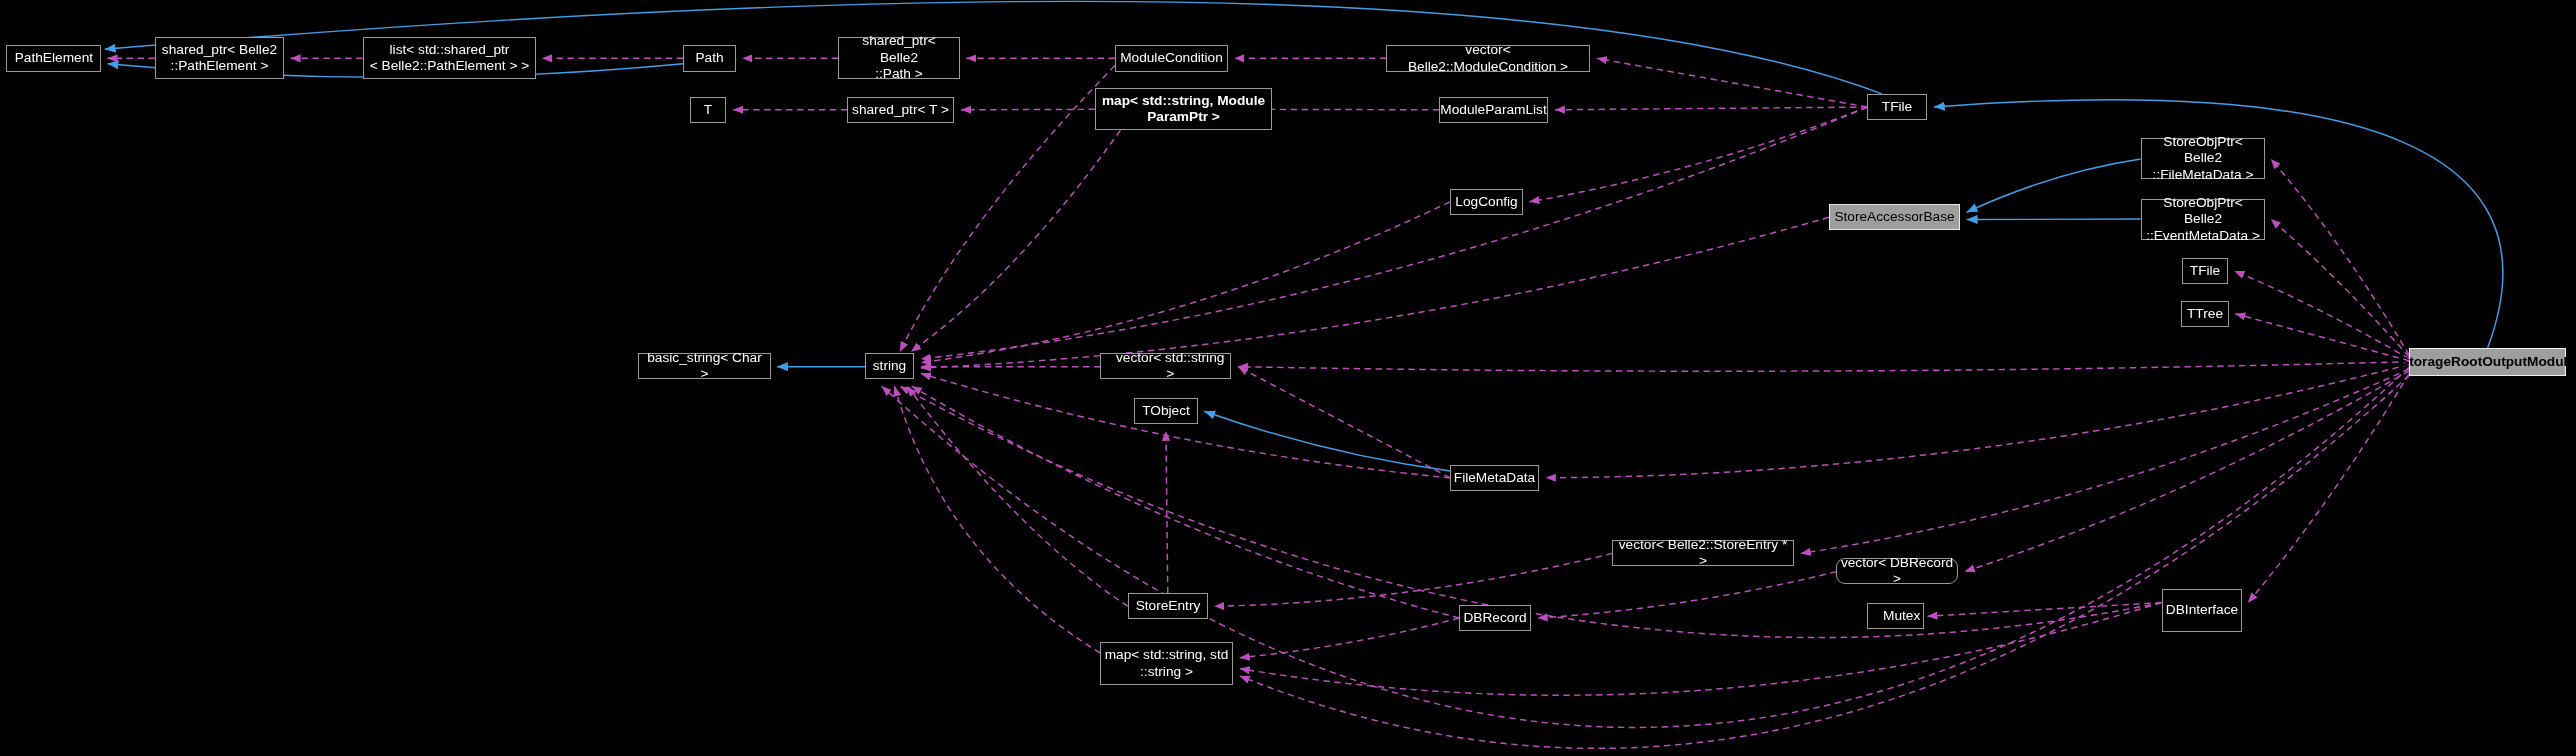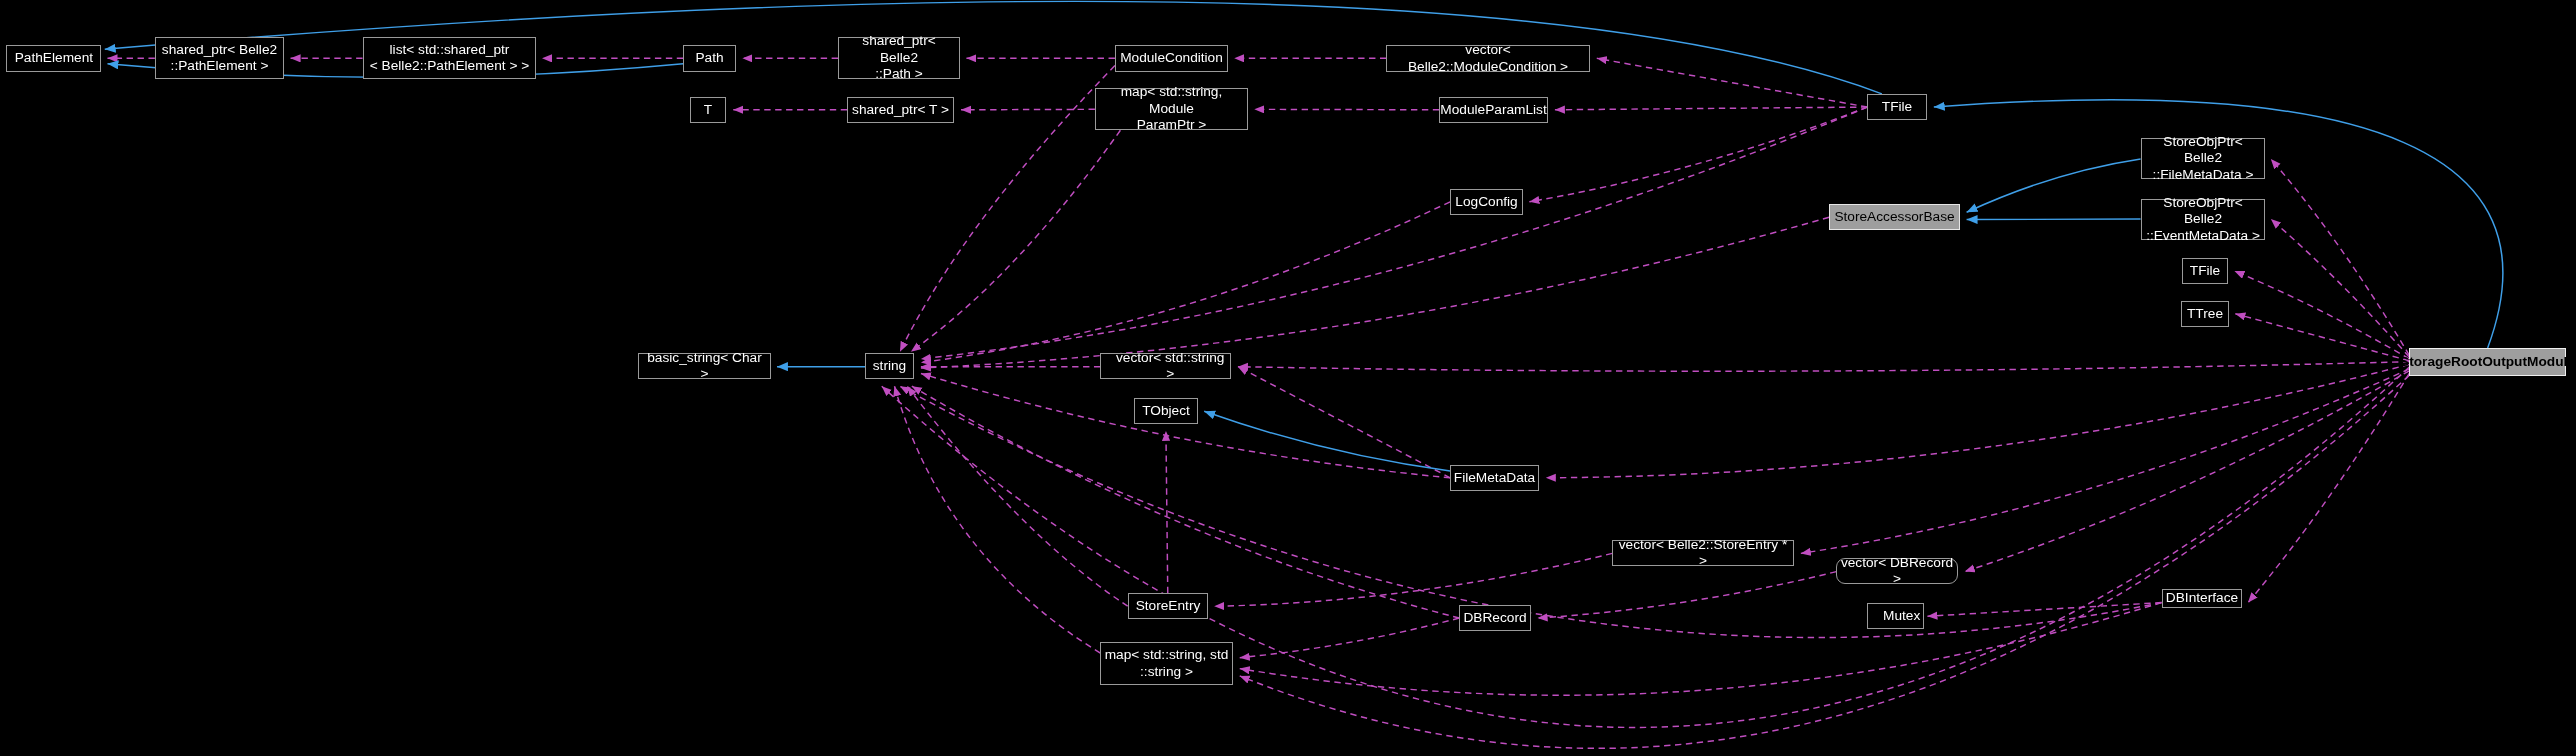--- a/index.html
+++ b/index.html
@@ -110,21 +110,21 @@
 ::PathElement &gt;</span></div>
     <div class="node" style="left: 363px; top: 37px; width: 173px; height: 42px; justify-content: center;"><span>list&lt; std::shared_ptr
 &lt; Belle2::PathElement &gt; &gt;</span></div>
     <div class="node" style="left: 683px; top: 45px; width: 53px; height: 27px;"><span>Path</span></div>
     <div class="node" style="left: 838px; top: 37px; width: 122px; height: 42px;"><span>shared_ptr&lt; Belle2
 ::Path &gt;</span></div>
     <div class="node" style="left: 1115px; top: 45px; width: 113px; height: 27px;"><span>ModuleCondition</span></div>
     <div class="node" style="left: 1386px; top: 45px; width: 204px; height: 27px;"><span>vector&lt; Belle2::ModuleCondition &gt;</span></div>
     <div class="node" style="left: 690px; top: 97px; width: 36px; height: 26.4px;"><span>T</span></div>
     <div class="node" style="left: 847px; top: 97px; width: 107px; height: 26.4px;"><span>shared_ptr&lt; T &gt;</span></div>
-    <div class="node" style="left: 1095px; top: 88px; width: 153px; height: 42px;"><span>map&lt; std::string, Module
+    <div class="node" style="left: 1095px; top: 88px; width: 177px; height: 42px; font-weight: bold;"><span>map&lt; std::string, Module
 ParamPtr &gt;</span></div>
     <div class="node" style="left: 1439px; top: 97px; width: 109px; height: 26.4px;"><span>ModuleParamList</span></div>
     <div class="node" style="left: 1867px; top: 94px; width: 60px; height: 26.4px;"><span>TFile</span></div>
     <div class="node" style="left: 1450px; top: 189px; width: 73px; height: 26.4px;"><span>LogConfig</span></div>
     <div class="node highlight" style="left: 1829px; top: 204px; width: 131px; height: 26.4px;"><span>StoreAccessorBase</span></div>
     <div class="node" style="left: 2141px; top: 138px; width: 124px; height: 41px;"><span>StoreObjPtr&lt; Belle2
 ::FileMetaData &gt;</span></div>
     <div class="node" style="left: 2141px; top: 199px; width: 124px; height: 41px;"><span>StoreObjPtr&lt; Belle2
 ::EventMetaData &gt;</span></div>
     <div class="node" style="left: 2182px; top: 258px; width: 46px; height: 26.4px;"><span>TFile</span></div>
@@ -133,17 +133,17 @@
     <div class="node" style="left: 638px; top: 353px; width: 133px; height: 26.4px;"><span>basic_string&lt; Char &gt;</span></div>
     <div class="node" style="left: 865px; top: 353px; width: 49px; height: 26.4px;"><span>string</span></div>
     <div class="node" style="left: 1100px; top: 353px; width: 131px; height: 26.4px; padding-left: 12px;"><span>vector&lt; std::string &gt;</span></div>
     <div class="node" style="left: 1134px; top: 398px; width: 64px; height: 26.4px;"><span>TObject</span></div>
     <div class="node" style="left: 1450px; top: 465px; width: 89px; height: 26.4px;"><span>FileMetaData</span></div>
     <div class="node" style="left: 1612px; top: 540px; width: 182px; height: 26.4px;"><span>vector&lt; Belle2::StoreEntry * &gt;</span></div>
     <div class="node" style="left: 1836px; top: 558px; width: 122px; height: 26.4px; border-radius: 9px;"><span>vector&lt; DBRecord &gt;</span></div>
     <div class="node" style="left: 1128px; top: 593px; width: 80px; height: 26.4px;"><span>StoreEntry</span></div>
     <div class="node" style="left: 1459px; top: 605px; width: 72px; height: 26.4px;"><span>DBRecord</span></div>
     <div class="node" style="left: 1867px; top: 603px; width: 57px; height: 26.4px; justify-content: flex-end;"><span>Mutex</span></div>
-    <div class="node" style="left: 2162px; top: 589px; width: 80px; height: 19px;"><span>DBInterface</span></div>
+    <div class="node" style="left: 2162px; top: 589px; width: 80px; height: 43px;"><span>DBInterface</span></div>
     <div class="node" style="left: 1100px; top: 642px; width: 133px; height: 43px;"><span>map&lt; std::string, std
 ::string &gt;</span></div>
   </div>
 
 
 </body></html>

